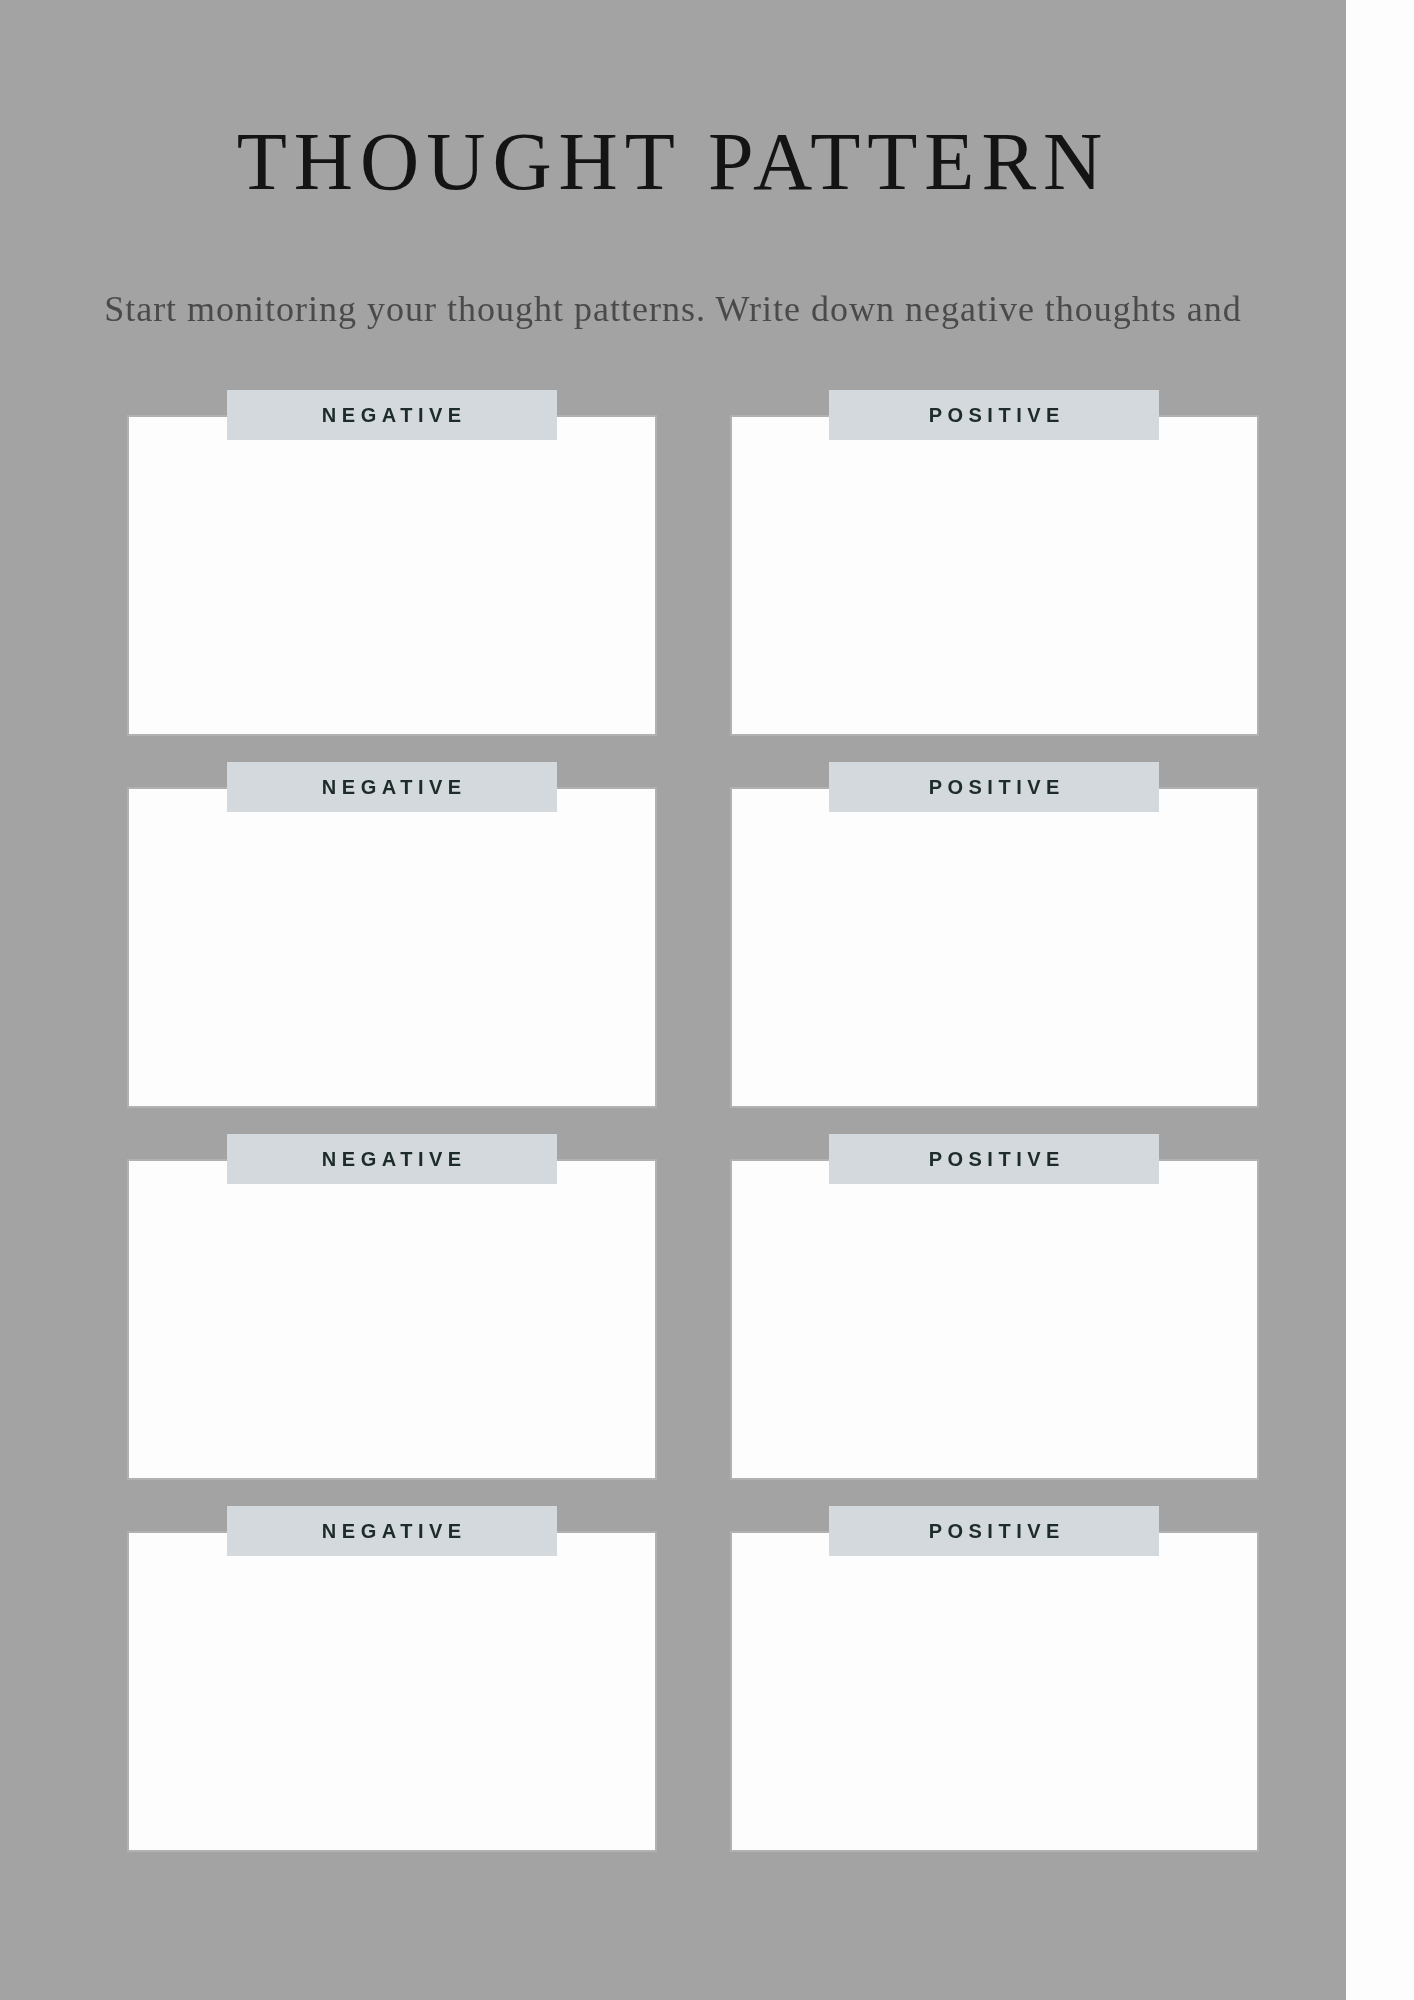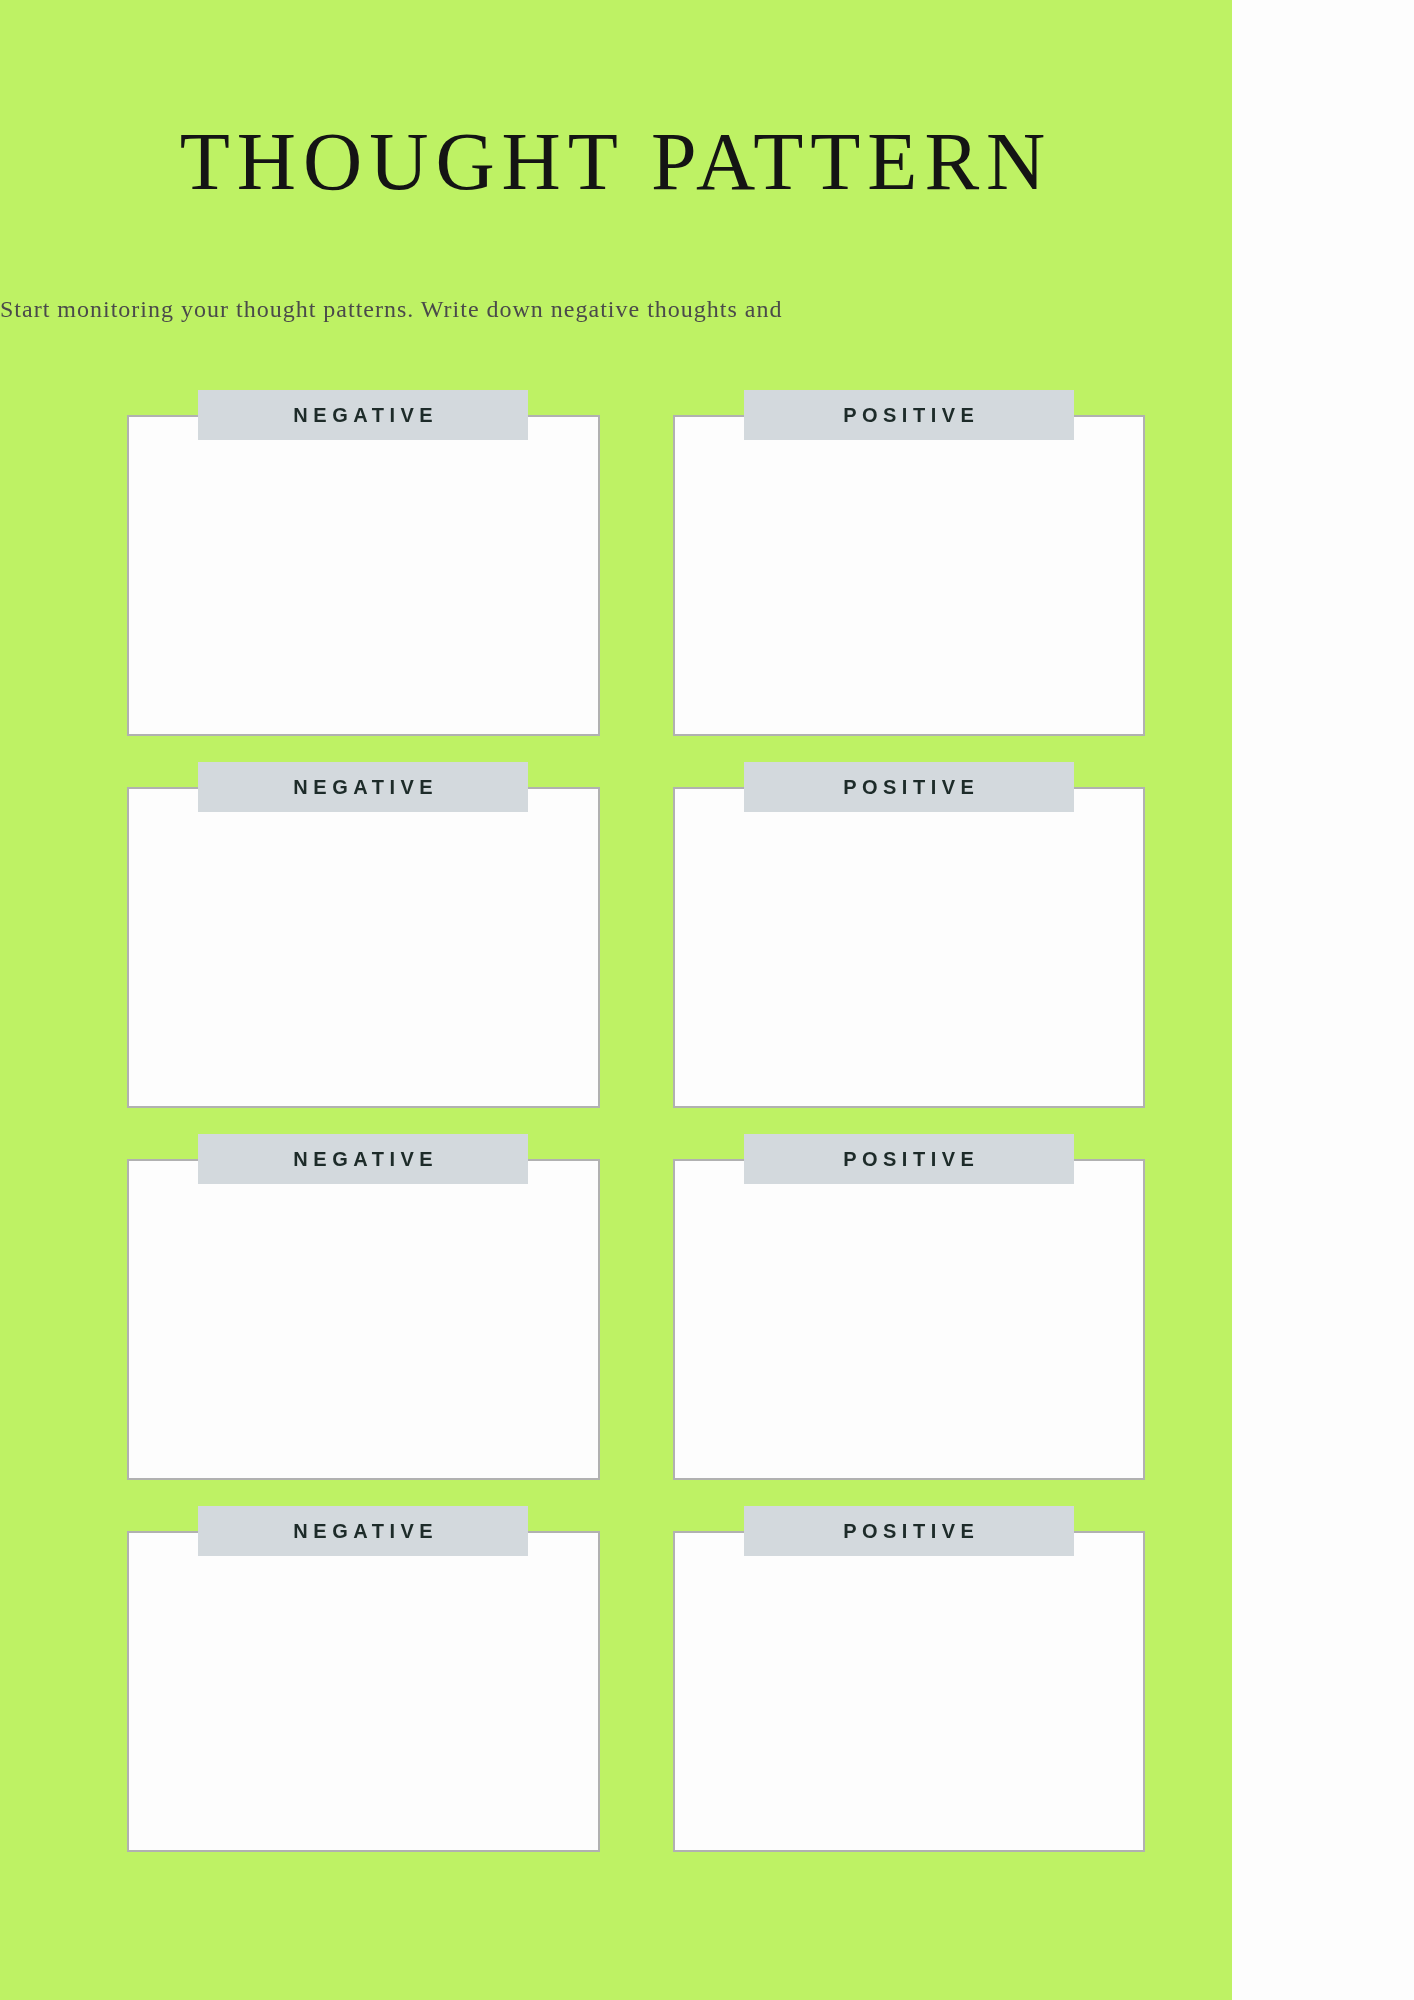--- a/index.html
+++ b/index.html
@@ -4,42 +4,42 @@
 <style>
   html, body { margin: 0; padding: 0; }
   body {
     width: 1414px;
     height: 2000px;
     background: #fdfdfd;
     font-family: "Liberation Sans", sans-serif;
   }
   .page {
     position: relative;
-    width: 1232px;
+    width: 1346px;
     height: 2000px;
     overflow: hidden;
-    background: #bef264;
+    background: #a3a3a3;
   }
   .title {
     margin: 0;
     padding-top: 122px;
     text-align: center;
     font-family: "Liberation Serif", serif;
     font-weight: 400;
     font-size: 82px;
     line-height: 80px;
     letter-spacing: 7px;
     color: #141414;
     white-space: nowrap;
   }
   .subtitle {
     margin: 88px 0 16px 0;
-    text-align: left;
+    text-align: center;
     font-family: "Liberation Serif", serif;
-    font-size: 24px;
+    font-size: 36px;
     line-height: 38px;
     letter-spacing: 1px;
     color: #4a4a4a;
   }
   .subtitle .sub-line { display: block; }
   .grid {
     margin: 62px 87px 0 87px;
   }
   .row {
     display: flex;

